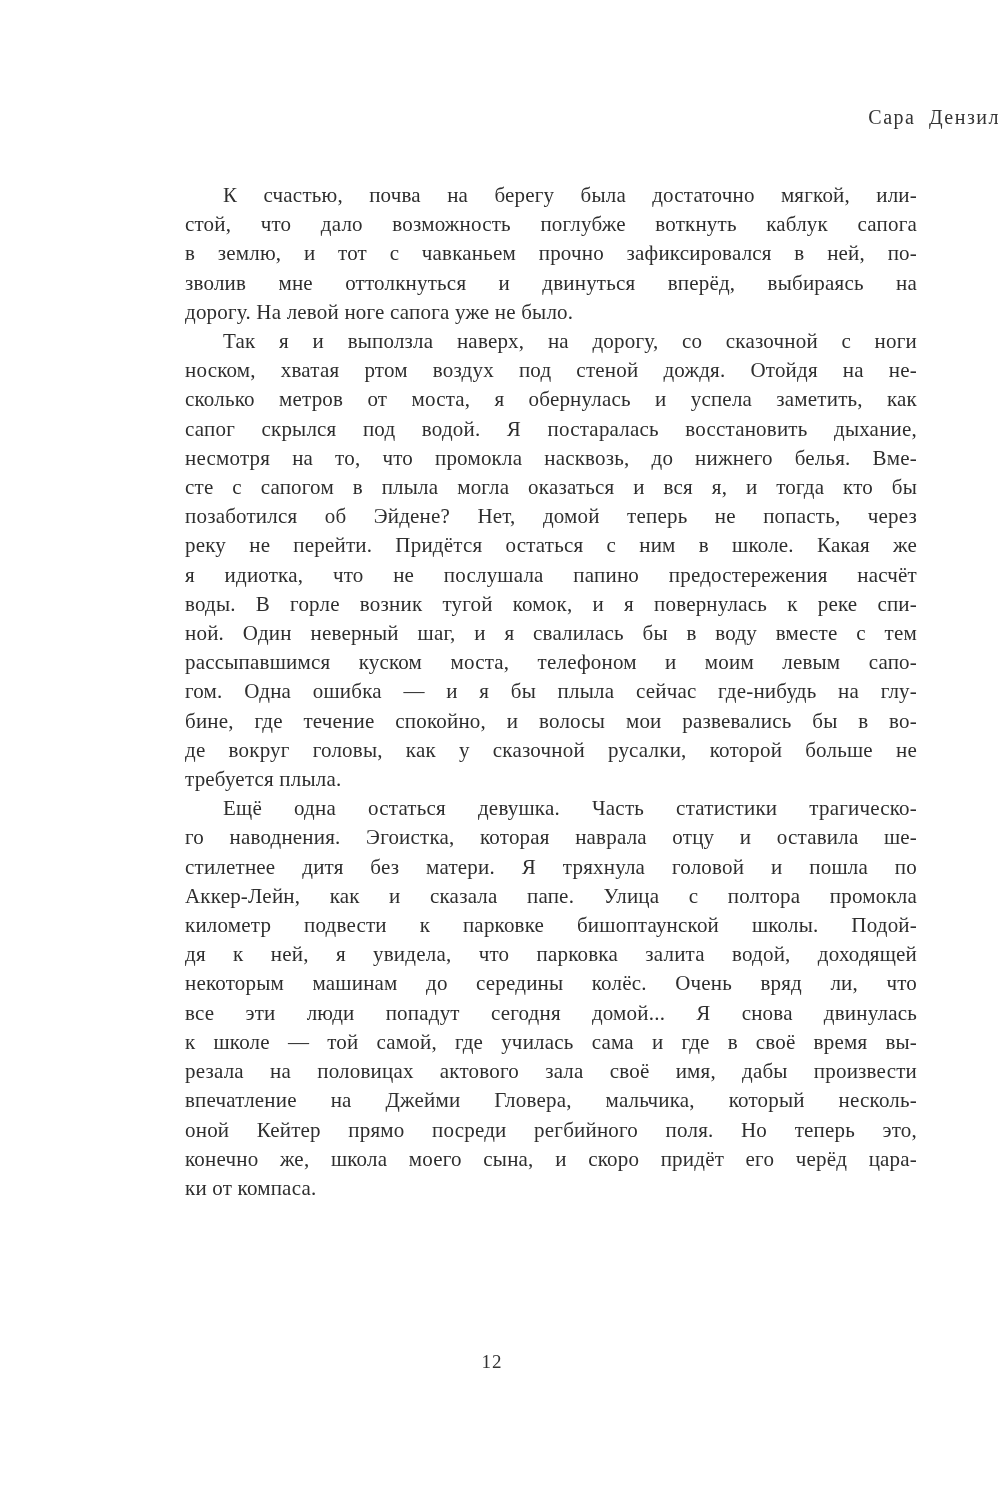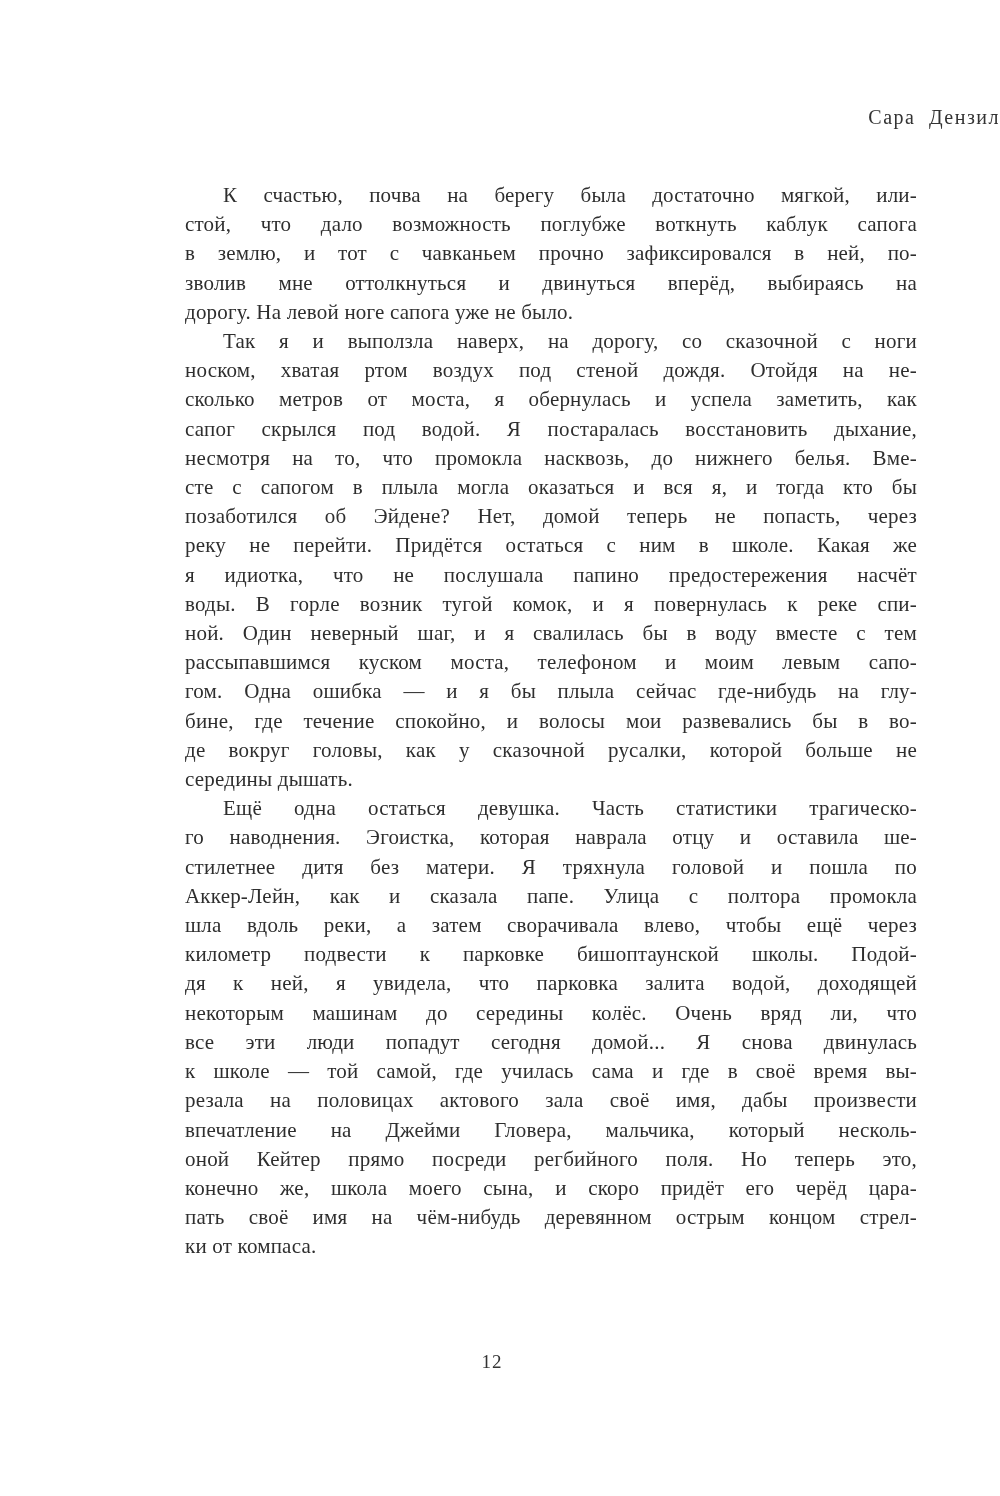--- a/index.html
+++ b/index.html
@@ -86,36 +86,34 @@
         <div class="line">сте с сапогом в плыла могла оказаться и вся я, и тогда кто бы</div>
         <div class="line">позаботился об Эйдене? Нет, домой теперь не попасть, через</div>
         <div class="line">реку не перейти. Придётся остаться с ним в школе. Какая же</div>
         <div class="line">я идиотка, что не послушала папино предостережения насчёт</div>
         <div class="line">воды. В горле возник тугой комок, и я повернулась к реке спи-</div>
         <div class="line">ной. Один неверный шаг, и я свалилась бы в воду вместе с тем</div>
         <div class="line">рассыпавшимся куском моста, телефоном и моим левым сапо-</div>
         <div class="line">гом. Одна ошибка — и я бы плыла сейчас где-нибудь на глу-</div>
         <div class="line">бине, где течение спокойно, и волосы мои развевались бы в во-</div>
         <div class="line">де вокруг головы, как у сказочной русалки, которой больше не</div>
-        <div class="line last">середины дышать.</div>
+        <div class="line last">требуется плыла.</div>
       </div>
       <div class="paragraph">
         <div class="line first">Ещё одна остаться девушка. Часть статистики трагическо-</div>
         <div class="line">го наводнения. Эгоистка, которая наврала отцу и оставила ше-</div>
         <div class="line">стилетнее дитя без матери. Я тряхнула головой и пошла по</div>
         <div class="line">Аккер-Лейн, как и сказала папе. Улица с полтора промокла</div>
-        <div class="line">шла вдоль реки, а затем сворачивала влево, чтобы ещё через</div>
         <div class="line">километр подвести к парковке бишоптаунской школы. Подой-</div>
         <div class="line">дя к ней, я увидела, что парковка залита водой, доходящей</div>
         <div class="line">некоторым машинам до середины колёс. Очень вряд ли, что</div>
         <div class="line">все эти люди попадут сегодня домой... Я снова двинулась</div>
         <div class="line">к школе — той самой, где училась сама и где в своё время вы-</div>
         <div class="line">резала на половицах актового зала своё имя, дабы произвести</div>
         <div class="line">впечатление на Джейми Гловера, мальчика, который несколь-</div>
         <div class="line">оной Кейтер прямо посреди регбийного поля. Но теперь это,</div>
         <div class="line">конечно же, школа моего сына, и скоро придёт его черёд цара-</div>
-        <div class="line">пать своё имя на чём-нибудь деревянном острым концом стрел-</div>
         <div class="line last">ки от компаса.</div>
       </div>
     </div>
 
   <div class="page-number">12</div>
 </div>
 
 </body></html>

